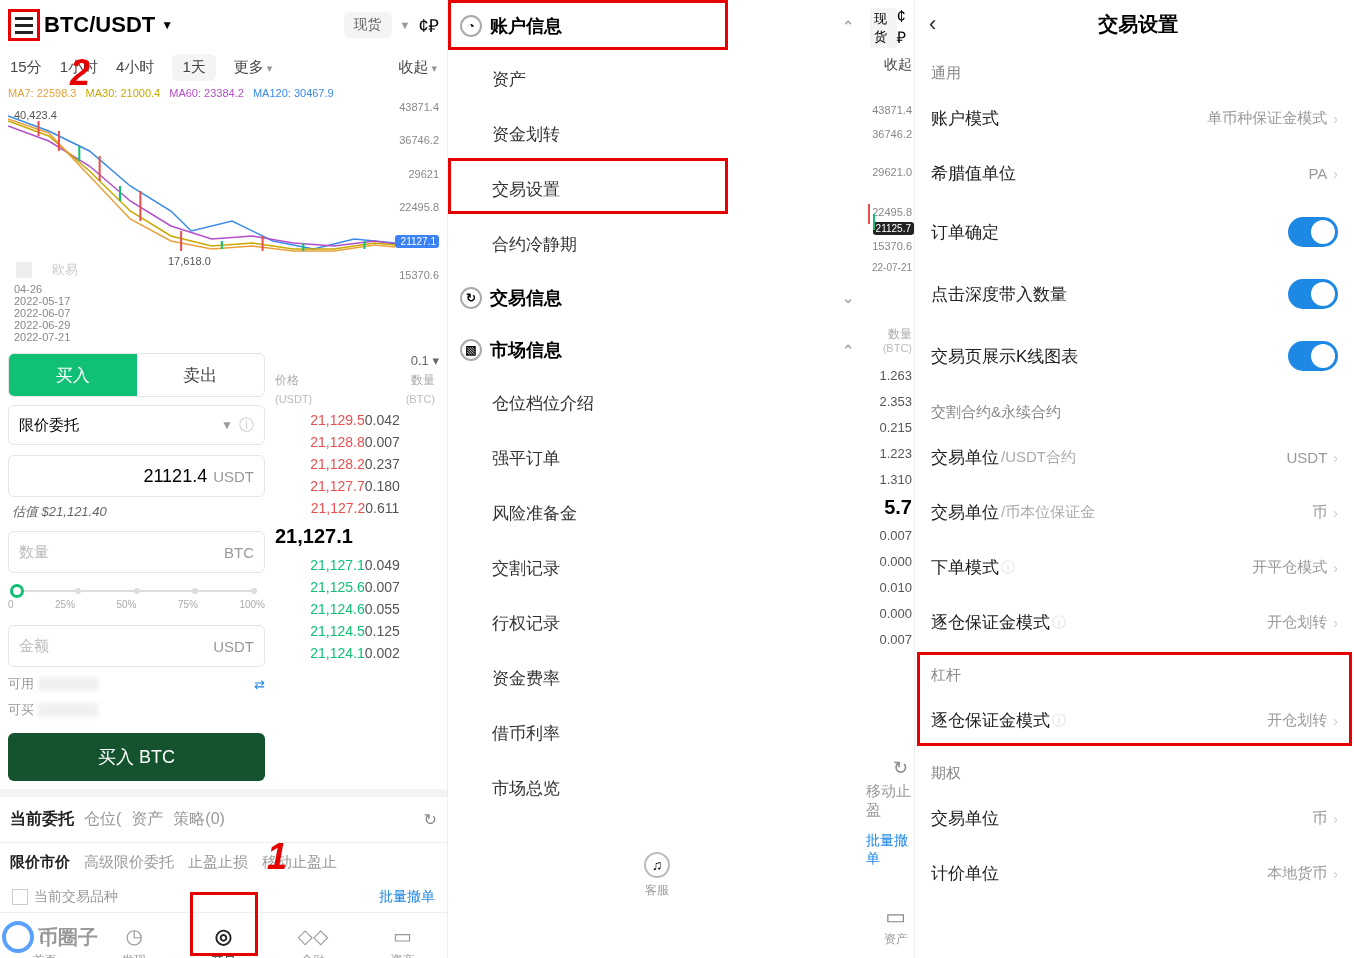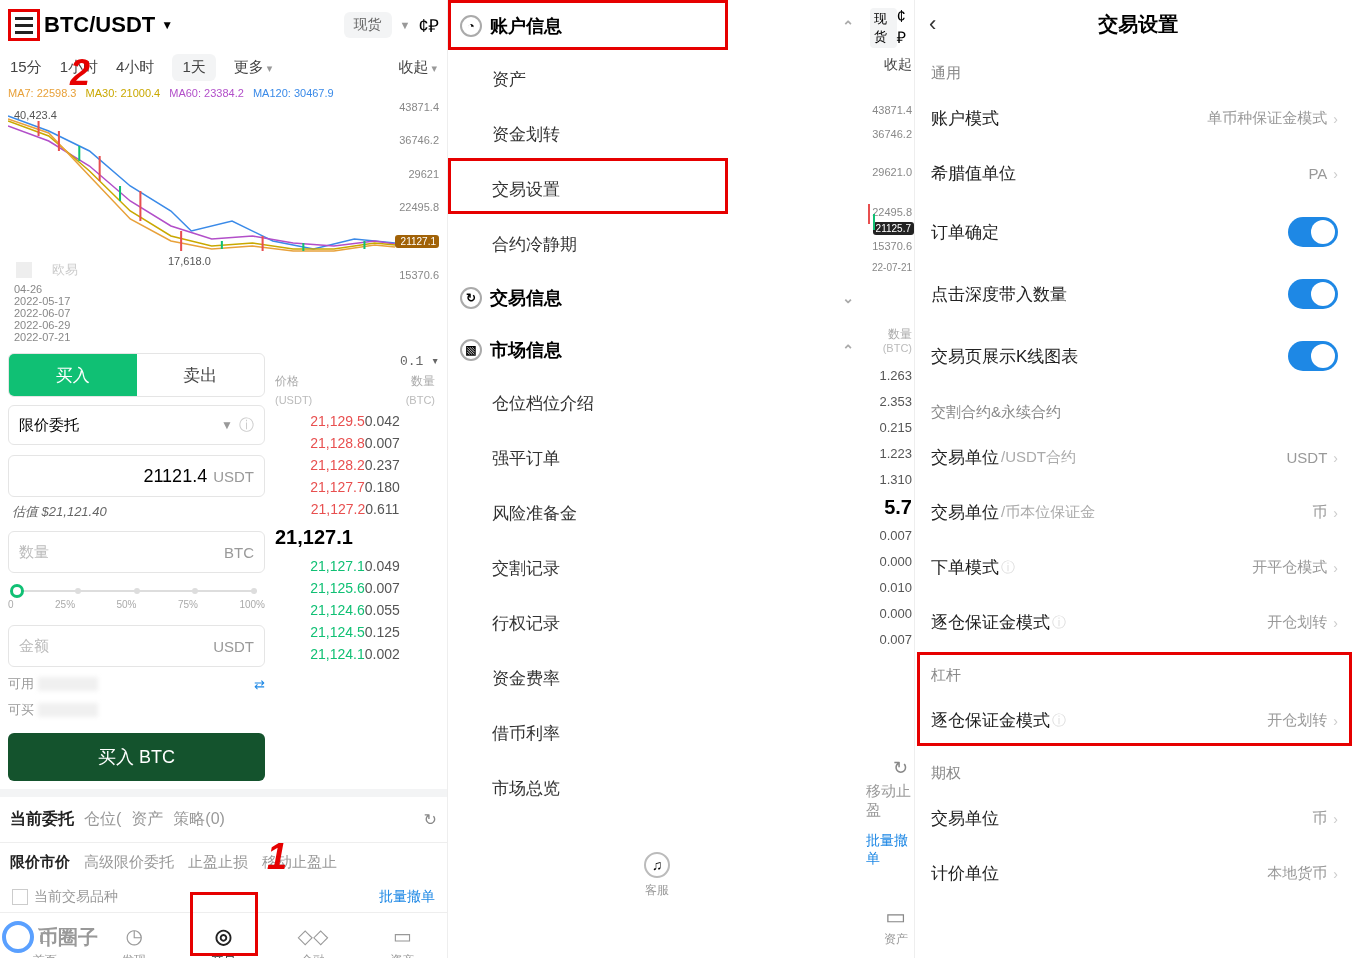--- a/index.html
+++ b/index.html
@@ -20,21 +20,21 @@
   .cdl-icon { font-size: 18px; }
   .tfrow { display: flex; align-items: center; padding: 4px 10px; gap: 18px; font-size: 15px; color: #444; }
   .tfrow .sel { background: #f3f4f5; padding: 4px 10px; border-radius: 6px; }
   .tfrow .more::after, .tfrow .col::after { content: " ▾"; font-size: 11px; color: #999; }
   .tfrow .spacer { margin-left: auto; }
   .num2 { position: absolute; left: 70px; top: 52px; color: #e60000; font-size: 36px; font-style: italic; font-weight: 700; }
   .ma-row { font-size: 11px; padding: 2px 8px; }
   .ma-row span { margin-right: 6px; }
   .chart-area { position: relative; height: 180px; margin: 0 8px; }
   .yaxis { position: absolute; right: 0; top: 0; bottom: 0; width: 44px; font-size: 11px; color: #888; display: flex; flex-direction: column; justify-content: space-between; text-align: right; }
-  .yaxis .cur { background: #a16207; color: #fff; padding: 1px 3px; border-radius: 3px; font-size: 10px; }
+  .yaxis .cur { background: #3b82f6; color: #fff; padding: 1px 3px; border-radius: 3px; font-size: 10px; }
   .chart-svg { position: absolute; left: 0; top: 0; right: 44px; bottom: 0; }
   .chart-label { position: absolute; font-size: 11px; color: #555; }
   .wm { position: absolute; left: 8px; bottom: 2px; font-size: 13px; color: #ccc; display: flex; align-items: center; gap: 20px; }
   .wm-sq { width: 16px; height: 16px; background: #eee; }
   .xaxis { display: flex; justify-content: space-between; font-size: 11px; color: #888; padding: 2px 14px; flex-direction: column; }
   .trade-box { display: flex; padding: 8px; gap: 6px; }
   .left-col { flex: 1; }
   .right-col { width: 168px; }
   .bs-tabs { display: flex; height: 44px; border: 1px solid #e5e5e5; border-radius: 6px; overflow: hidden; }
   .bs-tabs div { flex: 1; display: flex; align-items: center; justify-content: center; font-size: 17px; font-weight: 500; }
@@ -52,21 +52,21 @@
   .slider-track { position: absolute; left: 8px; right: 8px; top: 5px; height: 2px; background: #ddd; }
   .slider-knob { position: absolute; left: 2px; top: -1px; width: 14px; height: 14px; border-radius: 50%; background: #fff; border: 3px solid #10c074; }
   .slider-dots { position: absolute; left: 8px; right: 8px; top: 3px; display: flex; justify-content: space-between; }
   .slider-dots span { width: 6px; height: 6px; border-radius: 50%; background: #ddd; }
   .slider-labels { position: absolute; left: 0; right: 0; top: 14px; display: flex; justify-content: space-between; font-size: 10px; color: #aaa; }
   .avail-row { font-size: 13px; color: #999; margin-top: 8px; display: flex; align-items: center; }
   .avail-row .blur { width: 60px; height: 14px; background: #f0f0f0; margin-left: 4px; filter: blur(2px); }
   .swap-ic { margin-left: auto; color: #1e88e5; }
   .main-btn { margin-top: 14px; background: #14532d; color: #fff; height: 48px; border-radius: 6px; display: flex; align-items: center; justify-content: center; font-size: 18px; font-weight: 500; }
   .ob-hdr { display: flex; justify-content: space-between; font-size: 12px; color: #aaa; padding: 0 4px 4px; gap: 28px; }
-  .ob-step { text-align: right; font-size: 13px; color: #666; padding-bottom: 4px; font-family: Liberation Mono, monospace; }
+  .ob-step { text-align: right; font-size: 13px; color: #666; padding-bottom: 4px; }
   .ob-sub { display: flex; justify-content: space-between; font-size: 11px; color: #bbb; padding: 0 4px 4px; align-items: flex-end; }
   .ob-row { display: flex; justify-content: center; font-size: 14px; padding: 3px 4px; position: relative; }
   .ob-row .qty { color: #555; }
   .ask { color: #e84f4f; }
   .bid { color: #10c074; }
   .ob-mid { font-size: 20px; font-weight: 700; padding: 6px 4px; }
   .ord-tabs { display: flex; border-top: 8px solid #f3f4f5; border-bottom: 1px solid #eee; height: 54px; align-items: center; padding: 0 10px; gap: 10px; font-size: 16px; color: #999; }
   .ord-tabs .act { color: #222; font-weight: 600; }
   .ord-tabs .blur-s { width: 28px; height: 16px; background: #eee; filter: blur(2px); }
   .ord-tabs .clock { margin-left: auto; color: #888; }

